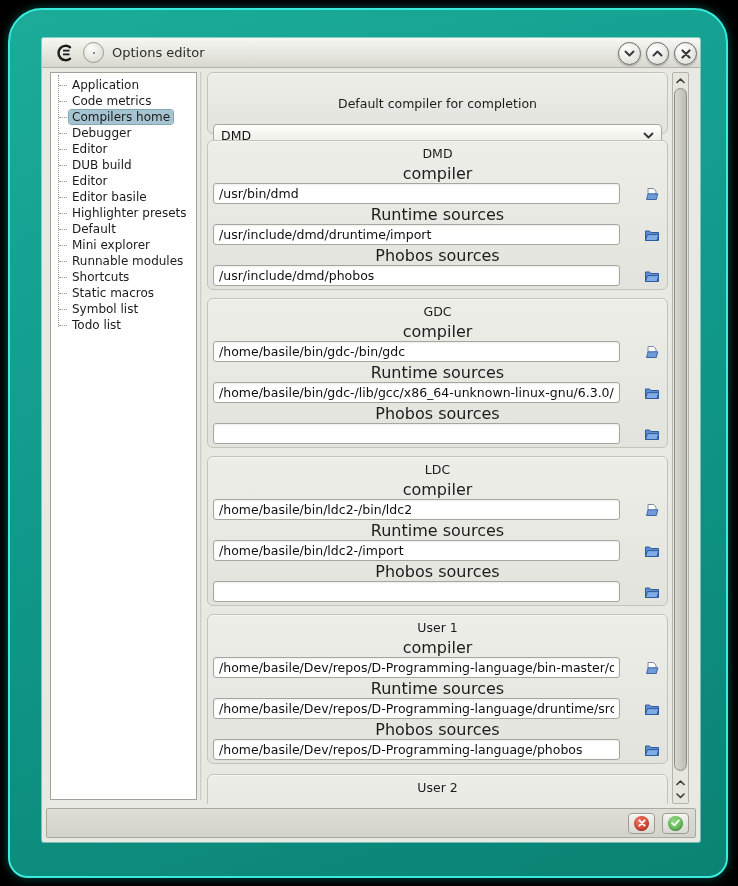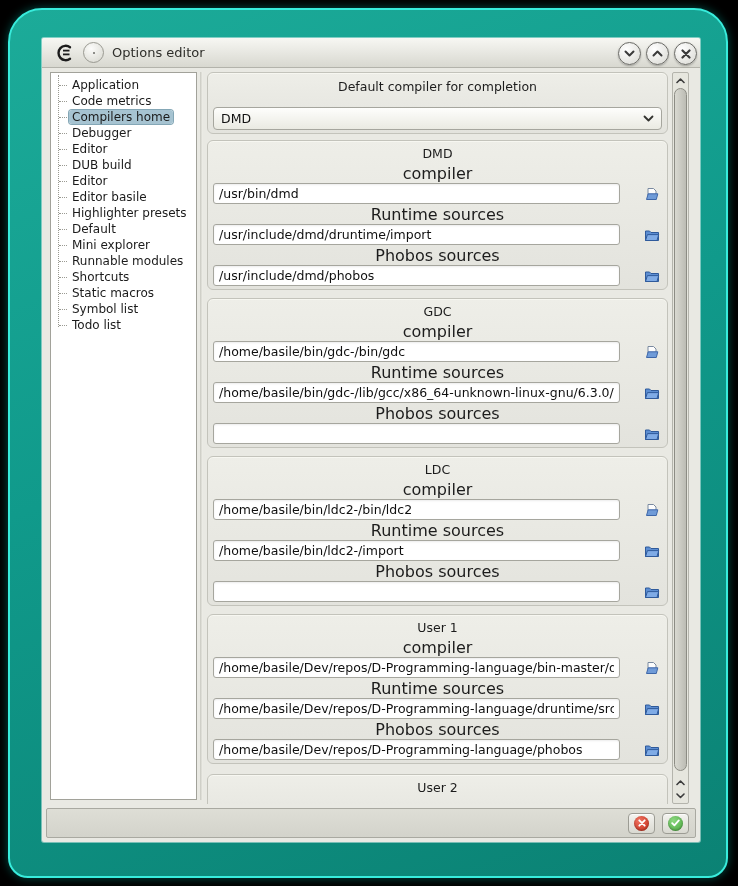--- a/index.html
+++ b/index.html
@@ -68,21 +68,21 @@
   .gtitle{margin-top:4px;height:18px;line-height:18px;text-align:center;font-size:12.5px;color:#1c1c1c;}
   .flabel{margin-top:2px;height:18px;line-height:18px;text-align:center;font-size:16px;color:#1c1c1c;}
   .frow{display:flex;align-items:center;gap:22px;margin:0 5px;height:21px;}
   .pinput{
     flex:1;height:21px;box-sizing:border-box;border:1px solid #a6a69e;border-radius:3px;
     background:#ffffff;padding:0 5px;font-family:"DejaVu Sans","Liberation Sans",sans-serif;
     font-size:12.5px;color:#101010;box-shadow:inset 0 1px 2px rgba(0,0,0,.08);outline:none;
   }
   .browse{width:20px;height:18px;border:none;background:transparent;padding:0;display:flex;align-items:center;justify-content:center;cursor:default;}
   
-  .g0 .gtitle{margin-top:5px;}
+  .g0 .gtitle{margin-top:22px;}
   .combo{
     position:relative;margin:11px 5px 0 5px;height:23px;box-sizing:border-box;
     border:1px solid #a6a69e;border-radius:4px;
     background:linear-gradient(180deg,#fefefc,#eaeae2);
     font-size:12.5px;color:#101010;line-height:21px;padding-left:7px;
   }
   .combo .chev{position:absolute;right:7px;top:7px;}
   
   .scrollbar{
     position:absolute;left:630px;top:34px;width:17px;height:732px;box-sizing:border-box;

